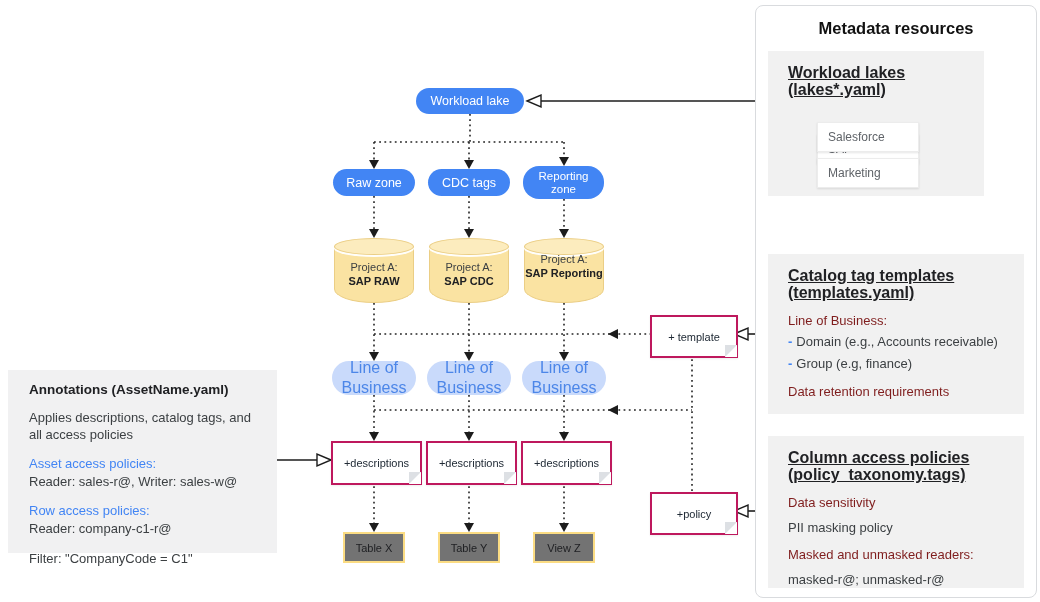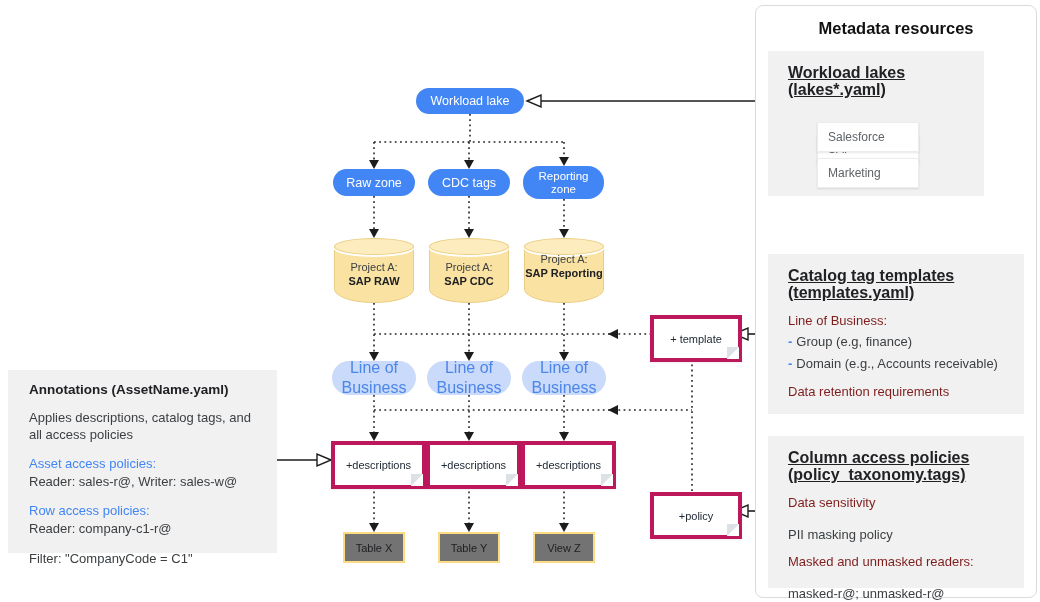--- a/index.html
+++ b/index.html
@@ -26,21 +26,21 @@
   .cyl-top  { position:absolute; left:0; right:0; top:0; height:17px; background:#FCECBE;
               border:1px solid #EBCE85; border-radius:50%; box-sizing:border-box;
               box-shadow:0 2px 0 rgba(255,255,255,0.95); }
   .cyl-label{ position:absolute; left:0; right:0; top:22px; text-align:center; font-size:11px;
               color:#3C4043; line-height:1.3; }
   .cylinder.tall .cyl-label { top:14px; }
   .proj-name { display:block; font-weight:bold; color:#202124; }
   .proj-prefix { display:block; }
 
   
-  .note { background:#fff; border:4px solid #be185d; box-shadow:0 1px 2px rgba(0,0,0,0.07);
+  .note { background:#fff; border:2px solid #be185d; box-shadow:0 1px 2px rgba(0,0,0,0.07);
           display:flex; align-items:center; justify-content:center; font-size:11px; color:#212B36;
           font-weight:500; z-index:2; }
   .note::after { content:""; position:absolute; bottom:-1px; right:-1px; width:0; height:0;
           border-top:12px solid #DDE0E4; border-right:12px solid #fff; }
 
   
   .outbox { background:#737373; border:2px solid #FBDC83; display:flex; align-items:center;
             justify-content:center; font-size:11px; color:#202124; box-sizing:border-box; z-index:2; }
 
   
@@ -60,21 +60,21 @@
   .mp-head { font-weight:bold; font-size:16px; color:#202124; line-height:17px;text-decoration:underline; }
   #sec-lakes   { left:12px; top:45px;  width:216px; height:145px; padding:13px 0 0 20px; }
   #sec-catalog { left:12px; top:248px; width:256px; height:160px; padding:13px 0 0 20px; }
   #sec-column  { left:12px; top:430px; width:256px; height:152px; padding:13px 0 0 20px; }
   .lake-item { position:absolute; left:49px; width:102px; height:30px; background:#fff;
             border:1px solid #ECECEC; box-shadow:0 1px 2px rgba(0,0,0,0.10); font-size:12px;
             color:#5F6368; line-height:28px; padding-left:10px; box-sizing:border-box; }
   .sec-blue { color:#7f1d1d; margin-top:12px; }
   .bullet { margin-top:6px; line-height:16px; color:#3C4043; }
   .bullet .dash { color:#4285F4; font-weight:bold; margin-right:4px; }
-  .sec-value { margin-top:17px; color:#3C4043; }
+  .sec-value { margin-top:10px; color:#3C4043; }
 </style>
 </head>
 <body>
 
 <div id="canvas">
 
   <svg id="connector-layer" viewBox="0 0 1040 602" xmlns="http://www.w3.org/2000/svg">
     <g stroke="#242424" stroke-width="1.6" fill="none" stroke-dasharray="1.8 3.4">
       <path d="M470 114 V142"></path>
       <path d="M374 142 H564"></path>
@@ -225,24 +225,24 @@
       <div class="lake-item" style="top:35px;margin-top:48px;">SAP</div>
       <div class="lake-item" style="top:71px;">Salesforce</div>
       <div class="lake-item" style="top:107px;">Marketing</div>
     </div>
 
     <div class="mp-section" id="sec-catalog">
       <div class="mp-head">Catalog tag templates</div>
       <div class="mp-head">(templates.yaml)</div>
       <div class="sec-blue">Line of Business:</div>
       <div class="bullet">
-        <span class="dash">-</span><span>Group (e.g, finance)</span>
+        <span class="dash">-</span><span>Domain (e.g., Accounts receivable)</span>
       </div>
       <div class="bullet">
-        <span class="dash">-</span><span>Domain (e.g., Accounts receivable)</span>
+        <span class="dash">-</span><span>Group (e.g, finance)</span>
       </div>
       <div class="sec-blue">Data retention requirements</div>
     </div>
 
     <div class="mp-section" id="sec-column">
       <div class="mp-head">Column access policies</div>
       <div class="mp-head">(policy_taxonomy.tags)</div>
       <div class="sec-blue">Data sensitivity</div>
       <div class="sec-value">PII masking policy</div>
       <div class="sec-blue">Masked and unmasked readers:</div>

